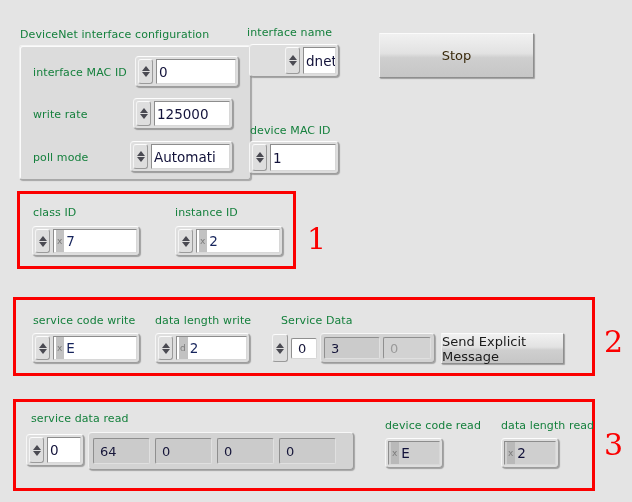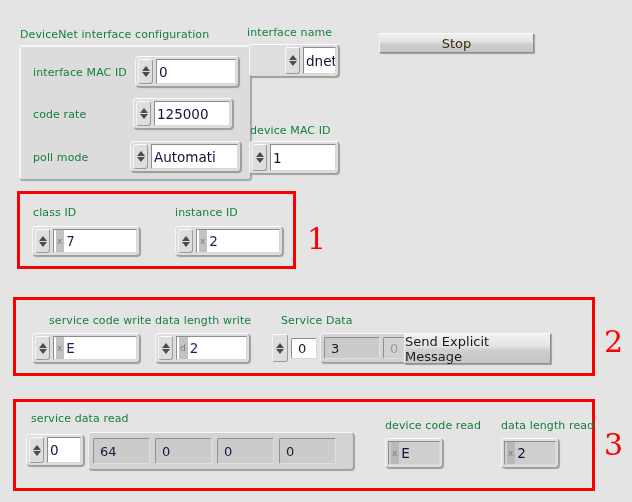--- a/index.html
+++ b/index.html
@@ -162,33 +162,33 @@
   <div class="abs ctrl" style="left:115px;top:10px;width:104px;height:31px;">
     <div class="spin">
         <i class="up"></i>
         <i class="dn"></i>
       </div>
     <div class="field">
         <span class="val">0</span>
       </div>
   </div>
 
-  <div class="abs lbl" style="left:13px;top:62px;">code rate</div>
+  <div class="abs lbl" style="left:13px;top:62px;">write rate</div>
   <div class="abs ctrl" style="left:113px;top:52px;width:100px;height:31px;">
     <div class="spin">
         <i class="up"></i>
         <i class="dn"></i>
       </div>
     <div class="field">
         <span class="val">125000</span>
       </div>
   </div>
 
   <div class="abs lbl" style="left:13px;top:105px;">poll mode</div>
-  <div class="abs ctrl" style="left:110px;top:95px;width:111px;height:31px;">
+  <div class="abs ctrl" style="left:110px;top:95px;width:103px;height:31px;">
     <div class="spin">
         <i class="up"></i>
         <i class="dn"></i>
       </div>
     <div class="field">
         <span class="val">Automati</span>
       </div>
   </div>
 </div>
 
@@ -207,21 +207,21 @@
 <div class="abs ctrl" style="left:249px;top:141px;width:90px;height:33px;">
   <div class="spin">
       <i class="up"></i>
       <i class="dn"></i>
     </div>
   <div class="field">
       <span class="val">1</span>
     </div>
 </div>
 
-<div class="abs btn stop" style="left:379px;top:33px;width:155px;height:20px;">Stop</div>
+<div class="abs btn stop" style="left:379px;top:33px;width:155px;height:45px;">Stop</div>
 
 <div class="abs redbox" style="left:17px;top:191px;width:279px;height:78px;"></div>
 <div class="abs rednum" style="left:307px;top:224px;">1</div>
 
 <div class="abs lbl" style="left:33px;top:206px;">class ID</div>
 <div class="abs ctrl" style="left:32px;top:226px;width:108px;height:30px;">
   <div class="spin">
       <i class="up"></i>
       <i class="dn"></i>
     </div>
@@ -239,21 +239,21 @@
     </div>
   <div class="field">
     <span class="radix">x</span>
     <span class="val blue">2</span>
   </div>
 </div>
 
 <div class="abs redbox" style="left:13px;top:297px;width:582px;height:79px;"></div>
 <div class="abs rednum" style="left:604px;top:327px;">2</div>
 
-<div class="abs lbl" style="left:49px;top:314px;">service code write</div>
+<div class="abs lbl" style="left:33px;top:314px;">service code write</div>
 <div class="abs ctrl" style="left:32px;top:333px;width:108px;height:30px;">
   <div class="spin">
       <i class="up"></i>
       <i class="dn"></i>
     </div>
   <div class="field">
     <span class="radix">x</span>
     <span class="val blue">E</span>
   </div>
 </div>
@@ -282,21 +282,21 @@
   <div class="arrbox" style="height:30px;padding:3px;gap:3px;">
     <div class="cell" style="width:56px;height:22px;">
         <span>3</span>
       </div>
     <div class="cell dim" style="width:48px;height:22px;">
         <span>0</span>
       </div>
   </div>
 </div>
 
-<div class="abs btn" style="left:404px;top:333px;width:147px;height:31px;">Send Explicit Message</div>
+<div class="abs btn" style="left:441px;top:333px;width:123px;height:31px;">Send Explicit Message</div>
 
 <div class="abs redbox" style="left:13px;top:399px;width:582px;height:92px;"></div>
 <div class="abs rednum" style="left:604px;top:430px;">3</div>
 
 <div class="abs lbl" style="left:31px;top:412px;">service data read</div>
 
 <div class="abs ctrl" style="left:26px;top:434px;width:58px;height:32px;">
   <div class="spin">
       <i class="up"></i>
       <i class="dn"></i>

